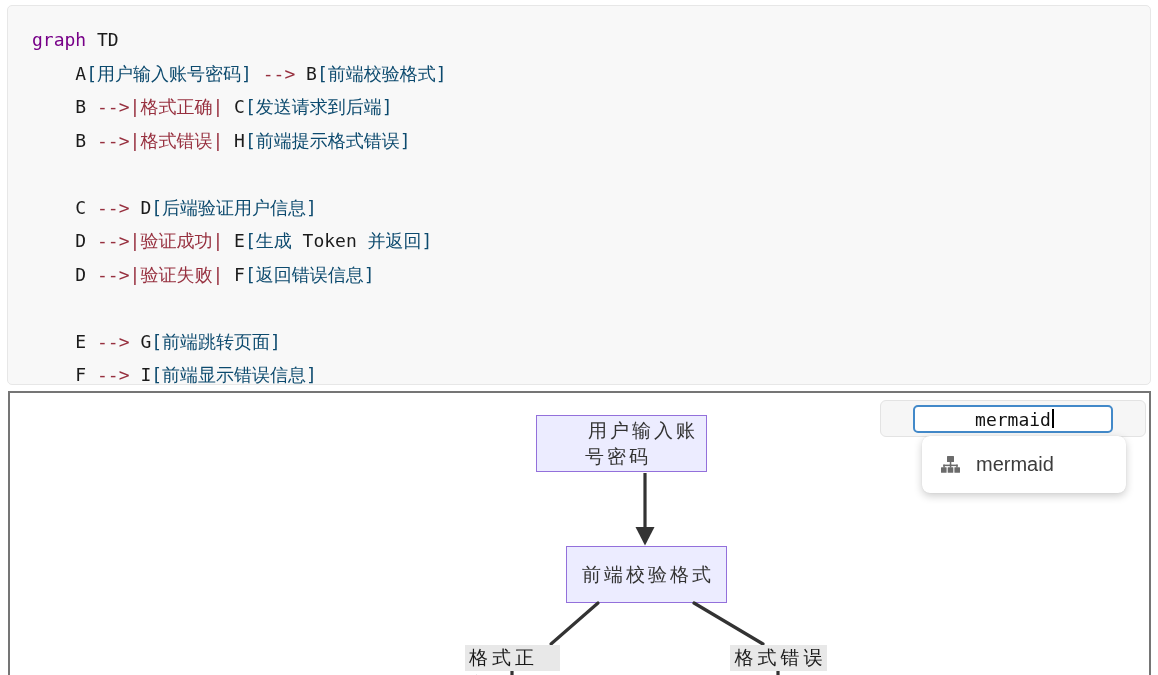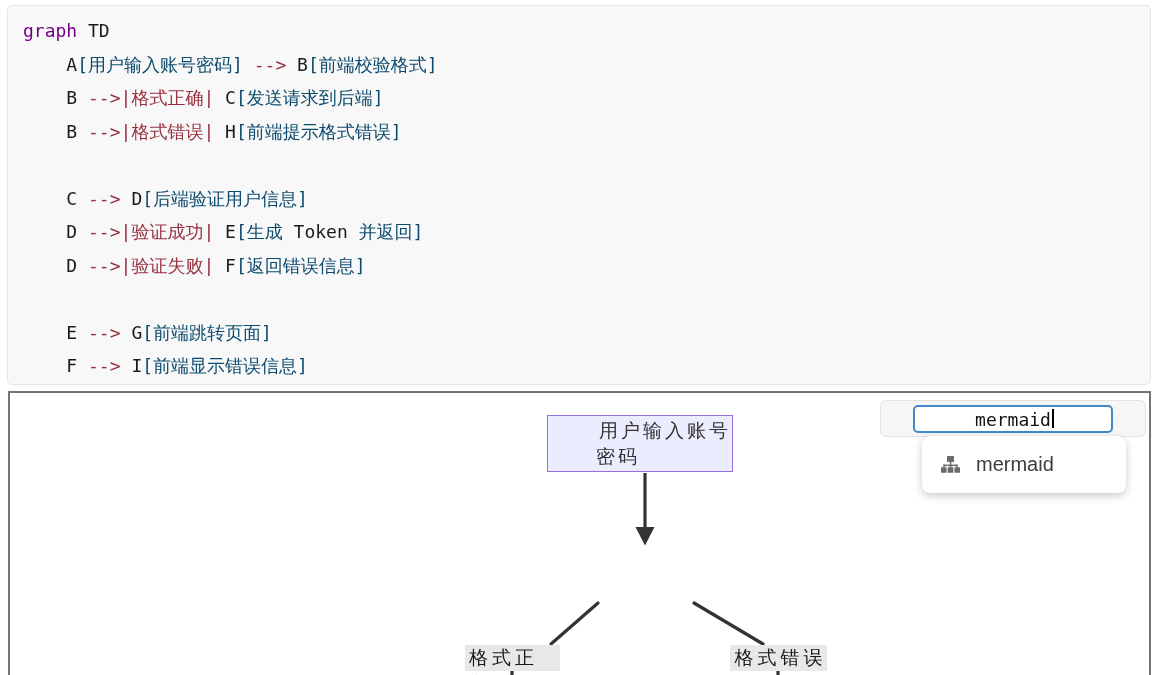--- a/index.html
+++ b/index.html
@@ -10,21 +10,21 @@
     font-family:"Liberation Sans","DejaVu Sans",sans-serif;
   }
 
   
   .code-block {
     position:absolute; left:7px; top:5px; width:1144px; height:380px;
     background:#f8f8f8; border:1px solid #e7e7e7; border-radius:5px;
     overflow:hidden;
   }
   .code-content {
-    margin:3px; padding:5px 0 0 12px;
+    margin:12px; padding:5px 0 0 12px;
     font-family:"DejaVu Sans Mono","Liberation Mono",monospace;
     font-size:18px; line-height:33.5px; white-space:pre; color:#1b1b1b;
   }
   .code-line { height:33.5px; }
   .tok-keyword  { color:#770088; }
   .tok-string   { color:#0c4a6e; }
   .tok-operator { color:#97303f; }
   .tok-plain    { color:#1b1b1b; }
 
   
@@ -63,21 +63,21 @@
   }
   .dropdown-item .icon { display:flex; color:#6b6b6b; }
   .dropdown-label { font-size:20px; color:#3c3c3c; }
 
   
   .node {
     position:absolute; background:#ECECFF; border:1px solid #9370DB;
     display:flex; align-items:center; justify-content:center;
     font-size:19px; letter-spacing:3px; color:#333333; text-indent:3px;
   }
-  .node-a { left:537px; top:22px;  width:186px; height:57px;padding-left:48px; }
+  .node-a { left:526px; top:22px;  width:171px; height:57px;padding-left:48px; }
   .node-b { left:556px; top:153px; width:161px; height:57px; }
 
   .edges { position:absolute; left:0; top:0; }
 
   .edge-label {
     position:absolute; background:#e8e8e8; color:#1a1a1a;
     display:flex; align-items:flex-start; justify-content:center;
     font-size:19px; letter-spacing:4px; text-indent:4px; line-height:26px;
   }
   .edge-label-left  { left:455px; top:252px; width:95px; height:26px; }
@@ -87,20 +87,21 @@
 <body>
 
 <div class="code-block">
   <pre class="code-content"><div class="code-line"><span class="tok-keyword">graph</span><span class="tok-plain"> TD</span></div><div class="code-line"><span class="tok-plain">    A</span><span class="tok-string">[用户输入账号密码]</span><span class="tok-plain"> </span><span class="tok-operator">--&gt;</span><span class="tok-plain"> B</span><span class="tok-string">[前端校验格式]</span></div><div class="code-line"><span class="tok-plain">    B </span><span class="tok-operator">--&gt;|格式正确|</span><span class="tok-plain"> C</span><span class="tok-string">[发送请求到后端]</span></div><div class="code-line"><span class="tok-plain">    B </span><span class="tok-operator">--&gt;|格式错误|</span><span class="tok-plain"> H</span><span class="tok-string">[前端提示格式错误]</span></div><div class="code-line">&nbsp;</div><div class="code-line"><span class="tok-plain">    C </span><span class="tok-operator">--&gt;</span><span class="tok-plain"> D</span><span class="tok-string">[后端验证用户信息]</span></div><div class="code-line"><span class="tok-plain">    D </span><span class="tok-operator">--&gt;|验证成功|</span><span class="tok-plain"> E</span><span class="tok-string">[生成 </span><span class="tok-plain">Token</span><span class="tok-string"> 并返回]</span></div><div class="code-line"><span class="tok-plain">    D </span><span class="tok-operator">--&gt;|验证失败|</span><span class="tok-plain"> F</span><span class="tok-string">[返回错误信息]</span></div><div class="code-line">&nbsp;</div><div class="code-line"><span class="tok-plain">    E </span><span class="tok-operator">--&gt;</span><span class="tok-plain"> G</span><span class="tok-string">[前端跳转页面]</span></div><div class="code-line"><span class="tok-plain">    F </span><span class="tok-operator">--&gt;</span><span class="tok-plain"> I</span><span class="tok-string">[前端显示错误信息]</span></div></pre>
 </div>
 
 <div class="panel">
   <div class="panel-inner">
 
     <div class="node node-a">用户输入账号密码</div>
+    <div class="node node-b">前端校验格式</div>
 
     <svg class="edges" width="1139" height="316">
       <line x1="635" y1="80" x2="635" y2="136" stroke="#333333" stroke-width="3.2"></line>
       <polygon points="625.5,134 644.5,134 635,152.5" fill="#333333"></polygon>
       <line x1="588" y1="210" x2="541" y2="251" stroke="#333333" stroke-width="3.2" stroke-linecap="round"></line>
       <line x1="684" y1="210" x2="753" y2="251" stroke="#333333" stroke-width="3.2" stroke-linecap="round"></line>
       <line x1="502" y1="278" x2="502" y2="290" stroke="#333333" stroke-width="3.2"></line>
       <line x1="768" y1="278" x2="768" y2="290" stroke="#333333" stroke-width="3.2"></line>
     </svg>
 

